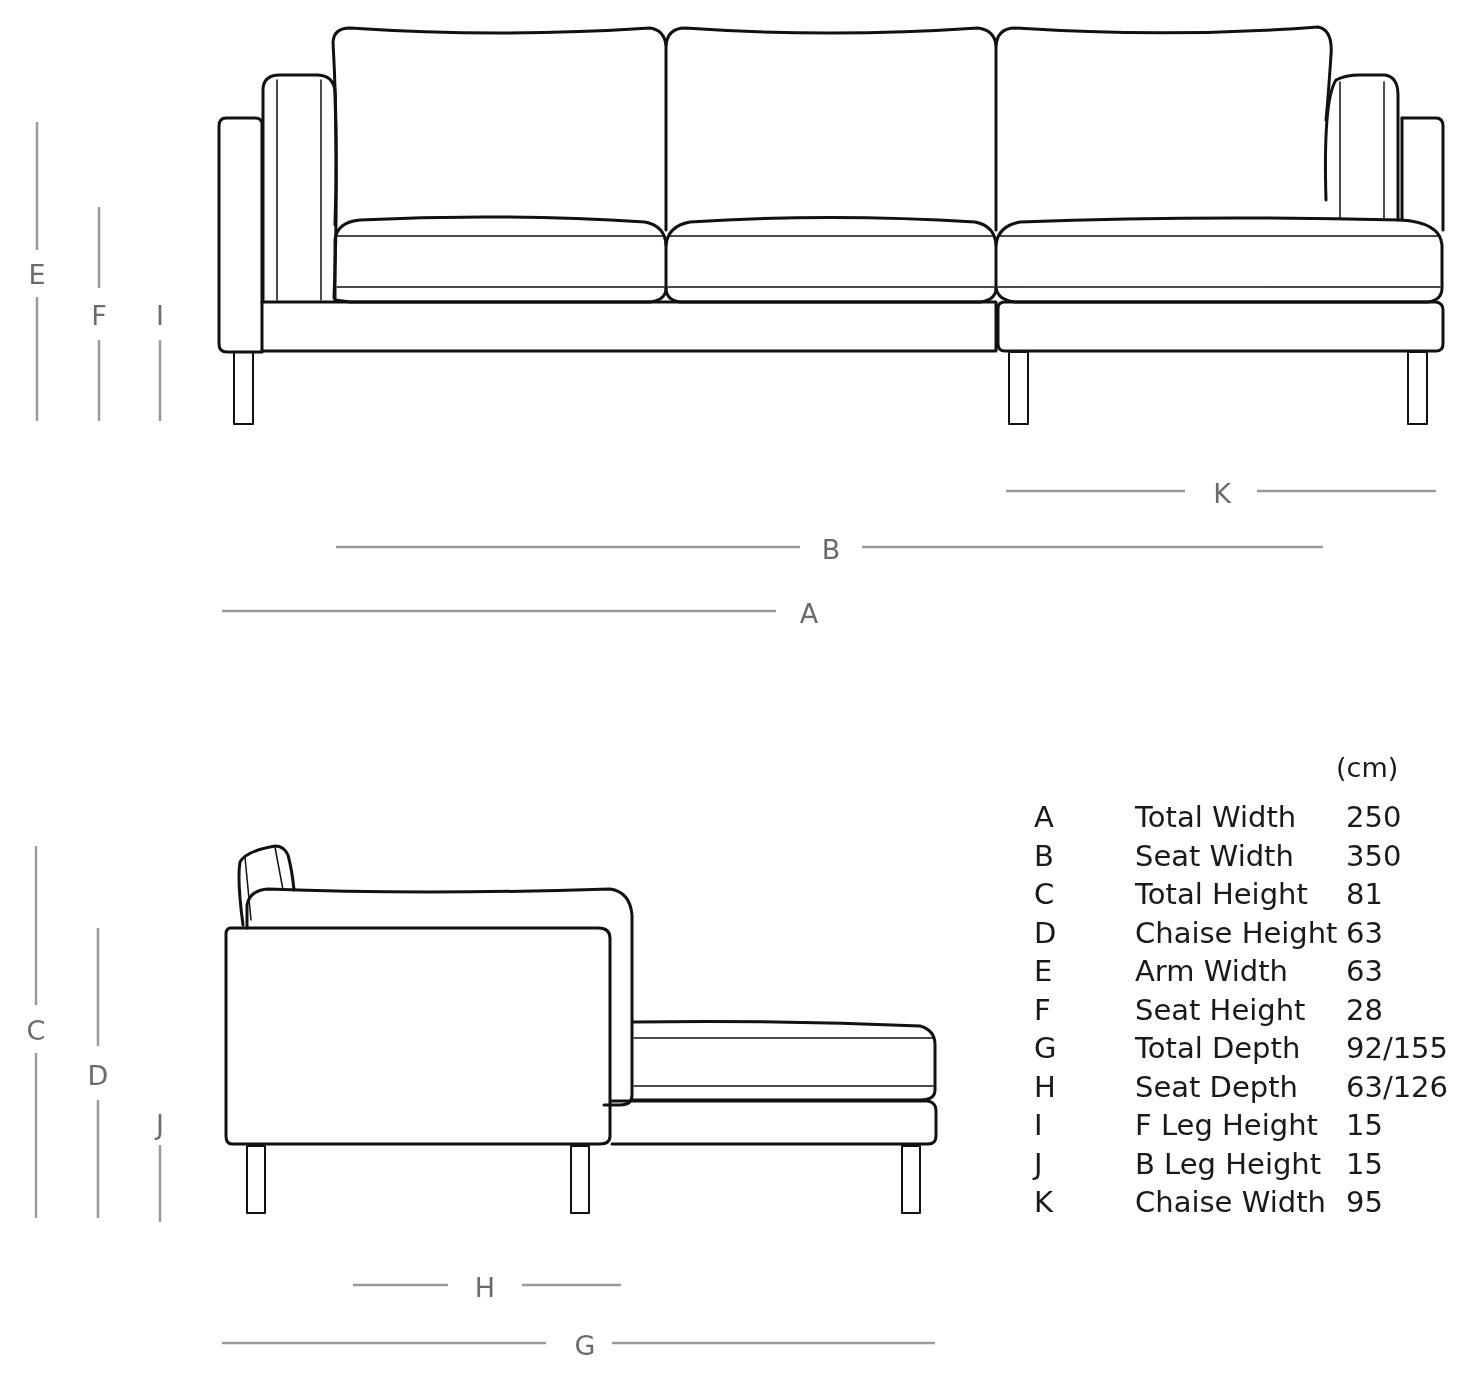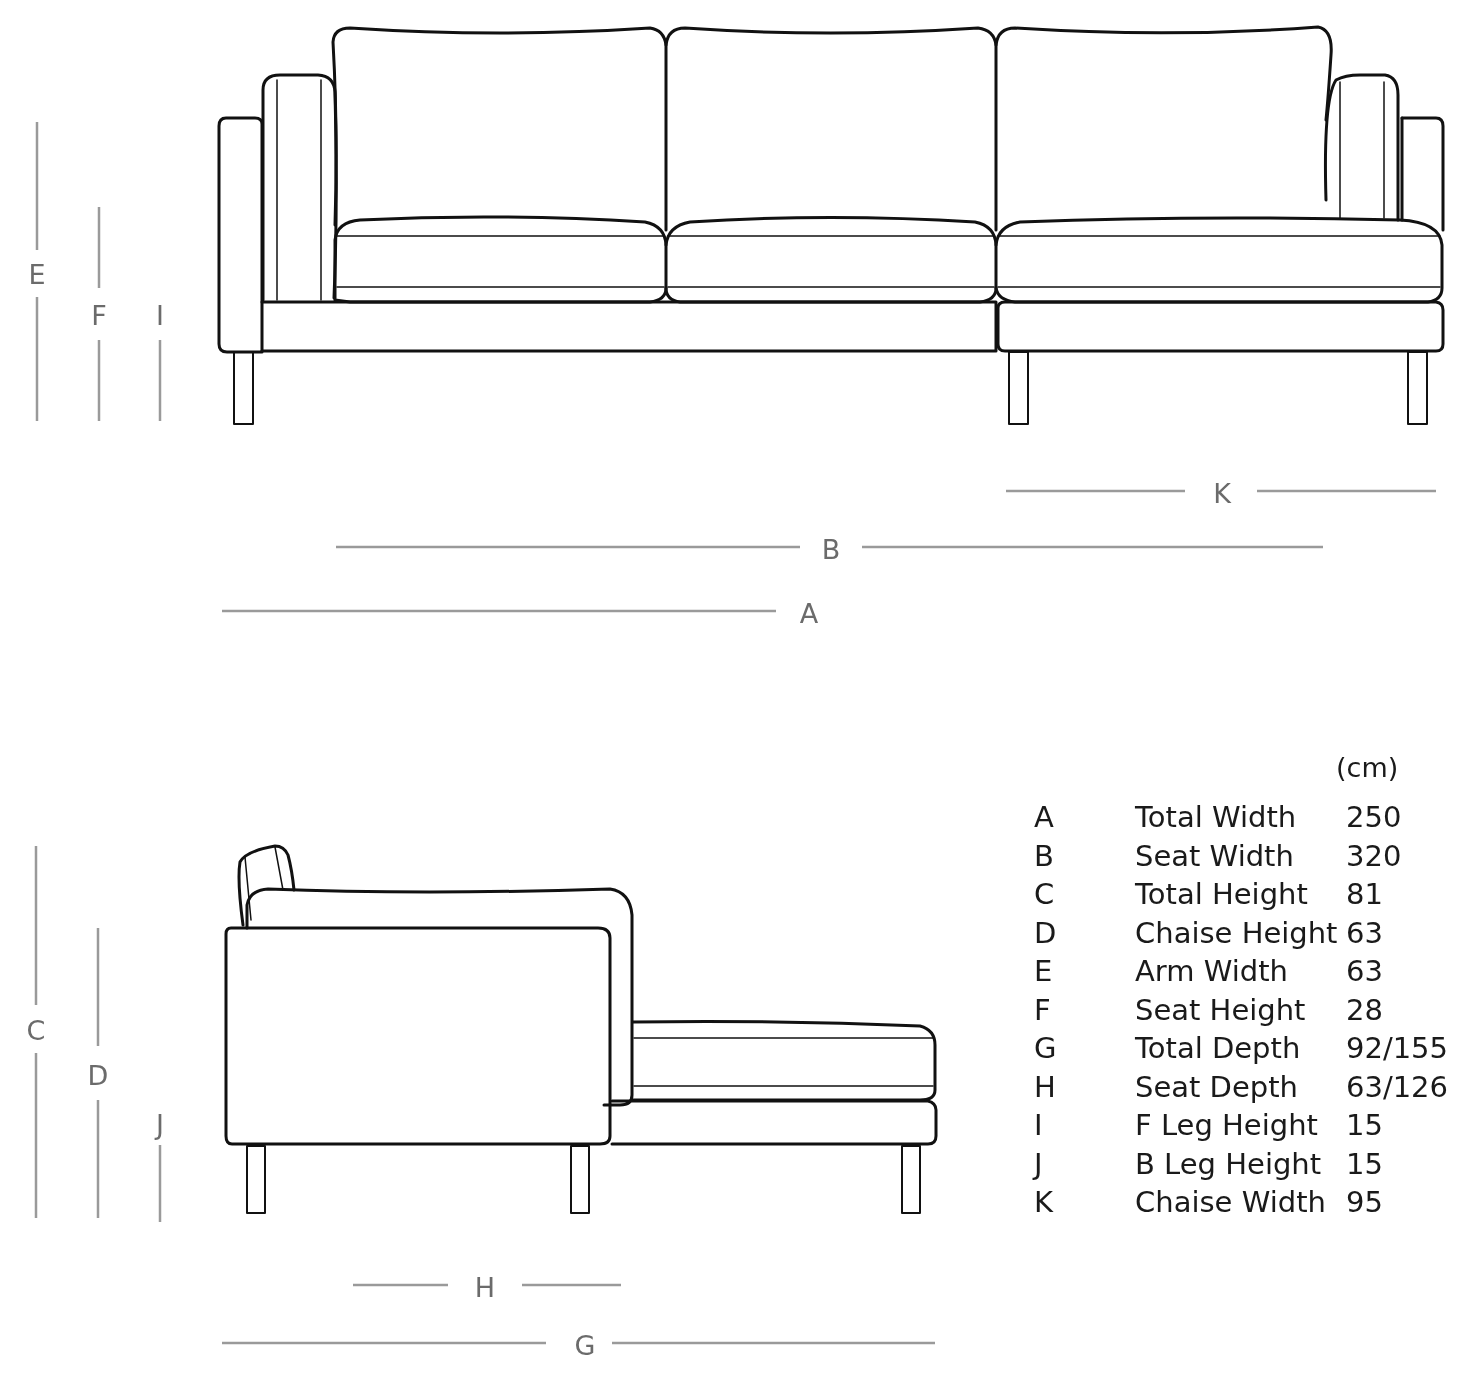--- a/index.html
+++ b/index.html
@@ -122,21 +122,21 @@
     <div class="unit">(cm)</div>
 
     <div class="row" style="top:48px">
       <span class="k">A</span>
       <span class="n">Total Width</span>
       <span class="v">250</span>
     </div>
     <div class="row" style="top:87px">
       <span class="k">B</span>
       <span class="n">Seat Width</span>
-      <span class="v">320</span>
+      <span class="v">350</span>
     </div>
     <div class="row" style="top:125px">
       <span class="k">C</span>
       <span class="n">Total Height</span>
       <span class="v">81</span>
     </div>
     <div class="row" style="top:164px">
       <span class="k">D</span>
       <span class="n">Chaise Height</span>
       <span class="v">63</span>

